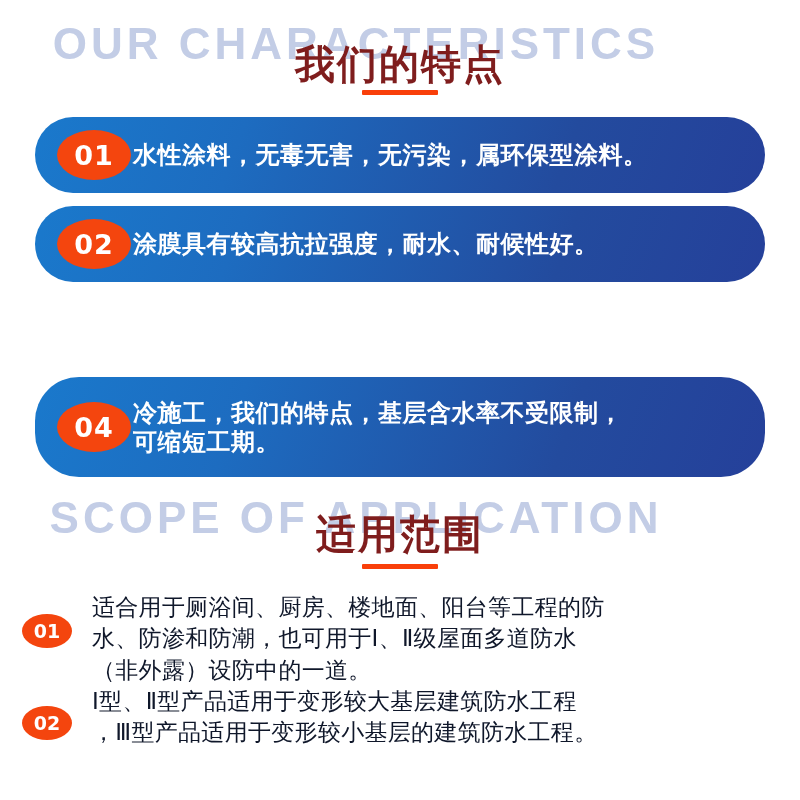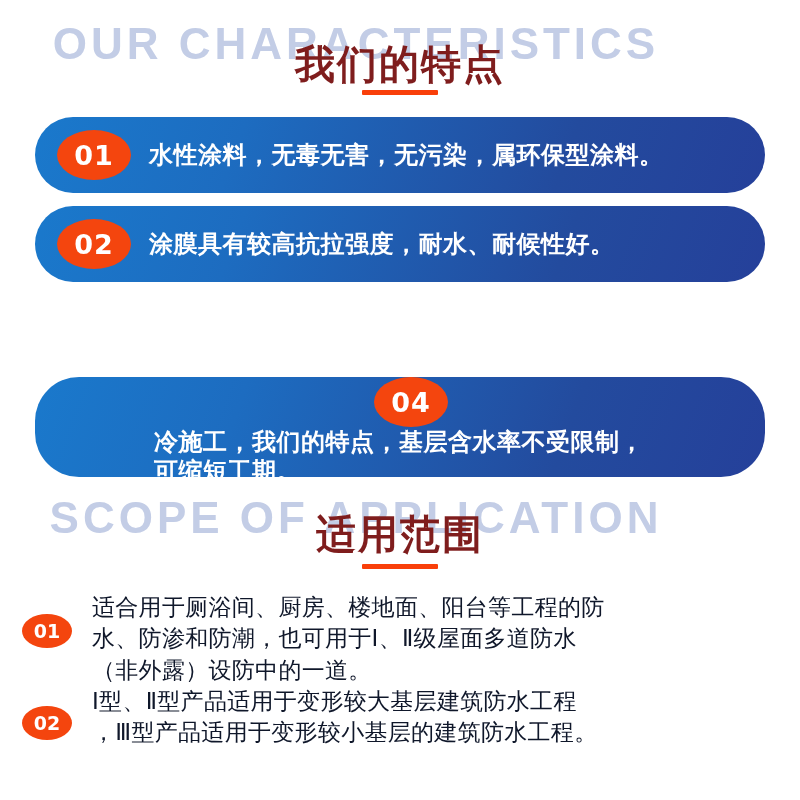--- a/index.html
+++ b/index.html
@@ -86,21 +86,21 @@
     font-weight: 700;
     letter-spacing: 1px;
     display: flex;
     align-items: center;
     justify-content: center;
     font-family: "DejaVu Sans", sans-serif;
   }
 
   .pill-text {
     flex: 1 1 auto;
-    margin-left: 18px;
+    margin-left: 2px;
     padding-right: 20px;
     color: #ffffff;
     font-size: 24px;
     font-weight: 700;
     line-height: 1.22;
     letter-spacing: 0.5px;
   }
 
   .pill-text .ln { display: block; white-space: nowrap; }
 
@@ -159,21 +159,21 @@
   </div>
 
   <div class="pill" style="top:206px; height:76px;">
     <div class="pill-badge">02</div>
     <div class="pill-text">
       <span class="ln">涂膜具有较高抗拉强度，耐水、耐候性好。</span>
     </div>
   </div>
 
 
-  <div class="pill" style="top:377px; height:100px;flex-direction:column;">
+  <div class="pill" style="top:377px; height:100px;">
     <div class="pill-badge">04</div>
     <div class="pill-text">
       <span class="ln">冷施工，我们的特点，基层含水率不受限制，</span>
       <span class="ln">可缩短工期。</span>
     </div>
   </div>
 
   <div class="section-head">
     <div class="head-en" style="top:496px;">SCOPE OF APPLICATION</div>
     <div class="head-cn" style="top:518px;font-family:Liberation Mono, monospace;">适用范围</div>

